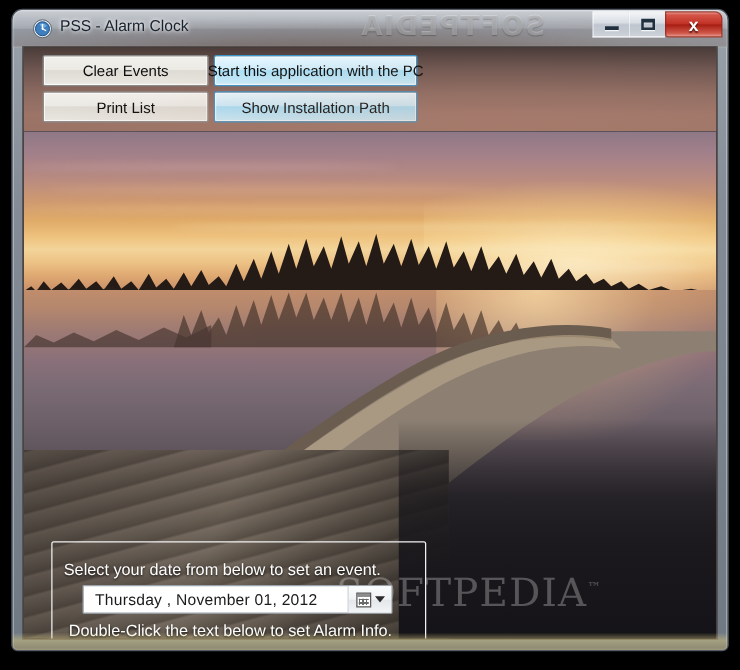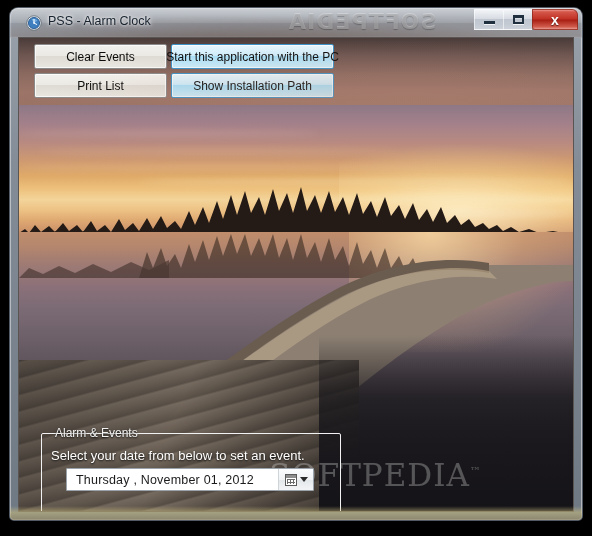--- a/index.html
+++ b/index.html
@@ -557,32 +557,32 @@
         <div class="plank-shade"></div>
 
         <div class="dark-right"></div>
 
         <div class="wm-center">
           <span>SOFTPEDIA</span><sup>™</sup>
         </div>
         <div class="wm-sub">softpedia.com</div>
 
         <div class="groupbox">
-          <div class="groupbox-title">Alarm &amp; Events</div>
 
           <div class="gb-label" id="lbl-select">Select your date from below to set an event.</div>
 
           <div class="datepicker">
             <div class="dp-text">Thursday   ,  November 01, 2012</div>
             <div class="dp-drop">
               <div class="dp-cal"></div>
               <div class="dp-arrow"></div>
             </div>
           </div>
 
+          <div class="gb-label" id="lbl-dblclick">Double-Click the text below to set Alarm Info.</div>
 
         </div>
 
       </div>
     </div>
 
     <div class="win-bottom-glow"></div>
   </div>
 </div>
 

